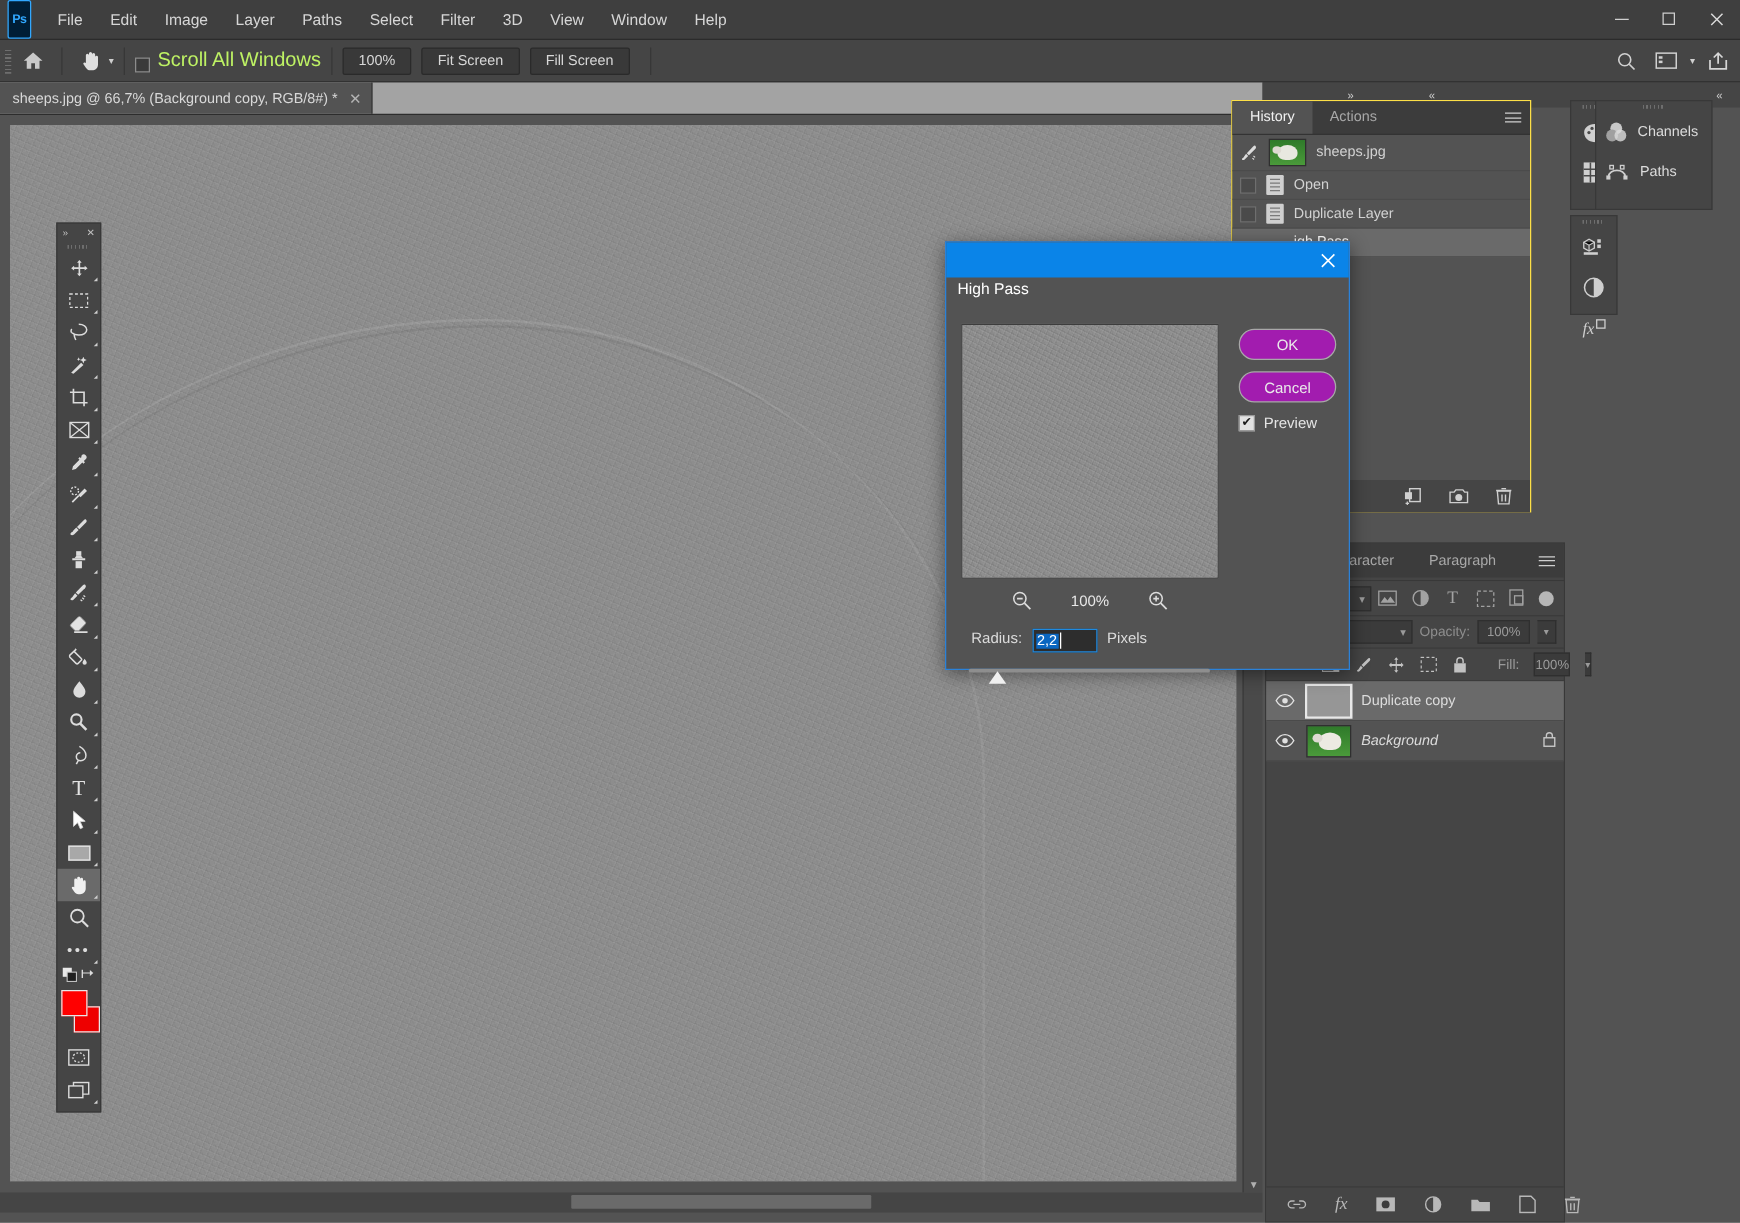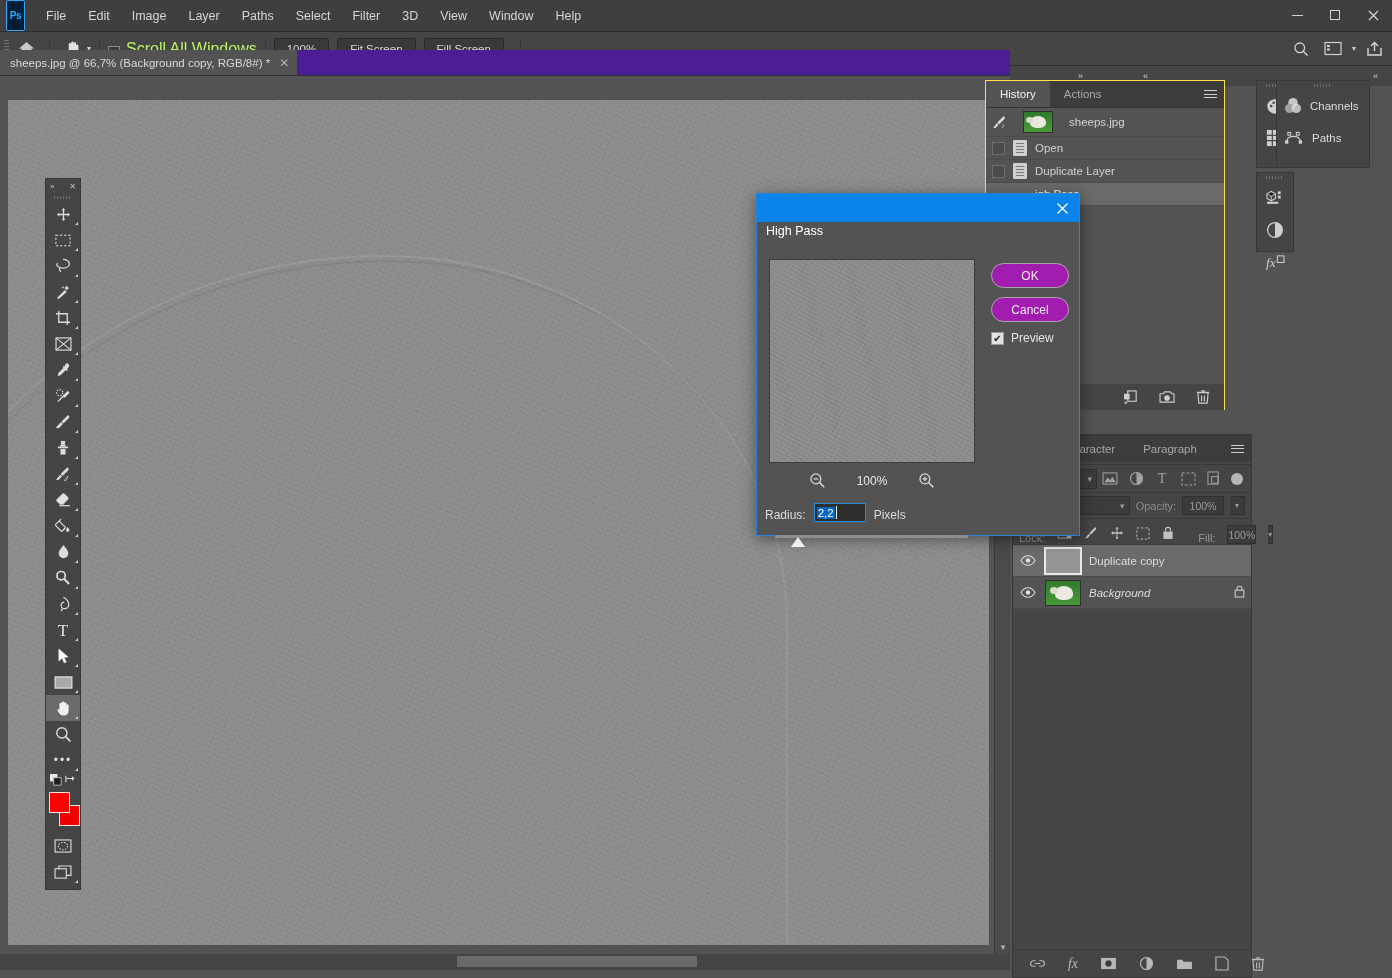--- a/index.html
+++ b/index.html
@@ -62,22 +62,22 @@
   .ob-btn {
     height: 22px; padding: 0 12px; background: #393939; border: 1px solid #2a2a2a;
     border-radius: 2px; color: #d8d8d8; font-size: 11.5px;
     display: flex; align-items: center; justify-content: center; margin-right: 8px;
   }
   .ob-right { position: absolute; right: 4px; display: flex; align-items: center; gap: 4px; }
   .ob-ricon { width: 28px; height: 26px; display: flex; align-items: center; justify-content: center; }
 
   
   .doctabbar {
-    position: absolute; left: 0; top: 50px; width: 1010px; height: 26px;
-    background: #4c1d95; border-bottom: 1px solid #2d2d2d;
+    position: absolute; left: 0; top: 66px; width: 1010px; height: 26px;
+    background: #a3a3a3; border-bottom: 1px solid #2d2d2d;
     display: flex; align-items: stretch;
   }
   .doctab {
     background: #535353; display: flex; align-items: center;
     padding: 0 8px 0 10px; gap: 9px; font-size: 11.5px; color: #d9d9d9;
     border-right: 1px solid #3a3a3a;
   }
   .doctab .x { color: #b4b4b4; font-size: 12px; }
 
   
@@ -176,21 +176,21 @@
   .ptabs { height: 27px; display: flex; align-items: stretch; background: #3c3c3c;
      border-bottom: 1px solid #333; }
   .ptab { padding: 0 14px; display: flex; align-items: center; font-size: 11.5px; color: #a8a8a8; }
   .ptab.active { background: #535353; color: #f0f0f0; }
   .pmenu { margin-left: auto; width: 28px; display: flex; align-items: center; justify-content: center; }
   .hamburger { width: 13px; }
   .hamburger span { display: block; height: 1px; background: #cfcfcf; margin: 2.5px 0; }
   .hist-list { position: relative; background: #535353; height: 276px; }
   .hist-row { height: 23px; display: flex; align-items: center; gap: 8px; padding-left: 6px;
      border-bottom: 1px solid #4b4b4b; font-size: 11.5px; color: #d2d2d2; }
-  .hist-row.snapshot { height: 29px; gap: 16px; }
+  .hist-row.snapshot { height: 29px; }
   .hist-row.selected { background: #6a6a6a; color: #fff; }
   .hist-thumb { width: 30px; height: 22px; border: 1px solid #2f2f2f;
      background: linear-gradient(#2f7a2a, #4a9a3a); position: relative; overflow: hidden; }
   .hist-thumb .sheep { position: absolute; left: 6px; top: 4px; width: 16px; height: 12px;
      background: #e8e8e0; border-radius: 50% 50% 40% 40%; }
   .hist-thumb .head { position: absolute; left: 2px; top: 5px; width: 7px; height: 6px;
      background: #dedad2; border-radius: 50%; }
   .hist-box { width: 13px; height: 13px; border: 1px solid #6e6e6e; background: #4a4a4a; }
   .hist-doc { width: 14px; height: 16px; background: #cfcfcf; position: relative; border-radius: 1px; }
   .hist-doc::after { content:""; position:absolute; left:3px; top:3px; right:3px; height:1px;
@@ -218,21 +218,21 @@
   .lf-toggle { width: 12px; height: 12px; border-radius: 50%; background: #b6b6b6; margin-left: 4px; }
   .lay-blend { height: 26px; display: flex; align-items: center; gap: 6px; padding: 0 6px;
      border-bottom: 1px solid #3b3b3b; font-size: 11px; color: #8e8e8e; }
   .blend-sel { flex: 1; height: 19px; background: #3b3b3b; border: 1px solid #2f2f2f;
      display: flex; align-items: center; justify-content: flex-end; padding-right: 4px;
      font-size: 9px; color: #9a9a9a; }
   .op-val { width: 42px; height: 19px; background: #3b3b3b; border: 1px solid #2f2f2f;
      font-size: 10.5px; color: #9a9a9a; display: flex; align-items: center; justify-content: center; }
   .op-caret { width: 15px; height: 19px; background: #3b3b3b; border: 1px solid #2f2f2f;
      border-left: none; font-size: 8px; color: #9a9a9a; display:flex; align-items:center; justify-content:center;}
-  .lay-lock { height: 26px; display: flex; align-items: flex-end; gap: 12px; padding: 0 6px;
+  .lay-lock { height: 26px; display: flex; align-items: center; gap: 12px; padding: 0 6px;
      border-bottom: 1px solid #3b3b3b; font-size: 11px; color: #9a9a9a; }
   .ll-icon { width: 24px; height: 22px; display: flex; align-items: center; justify-content: center;
      color: #c2c2c2; }
   .layers-list { background: #535353; }
   .layer-row { height: 32px; display: flex; align-items: center; gap: 8px; padding: 0 6px;
      border-bottom: 1px solid #4a4a4a; font-size: 11.5px; color: #dcdcdc; }
   .layer-row.selected { background: #6a6a6a; }
   .eye { width: 18px; display: flex; align-items: center; justify-content: center; }
   .lay-thumb { width: 36px; height: 26px; border: 1px solid #2f2f2f; background: #969696; position: relative; }
   .lay-thumb.sel { outline: 2px solid #e8e8e8; outline-offset: -1px; }
@@ -302,21 +302,21 @@
   .dlg-preview-chk {
     position: absolute; left: 234px; top: 109px; display: flex; align-items: center; gap: 7px;
     font-size: 12px; color: #e4e4e4;
   }
   .chk-on { width: 13px; height: 13px; background: #e2e2e2; border: 1px solid #9a9a9a;
      color: #1b1b1b; font-size: 10px; display: flex; align-items: center; justify-content: center; }
   .zoom-row { position: absolute; left: 12px; top: 250px; width: 206px;
      display: flex; align-items: center; justify-content: space-between; padding: 0 40px; }
   .zoom-ic { color: #dcdcdc; display: flex; align-items: center; }
   .zoom-lvl { font-size: 12px; color: #e8e8e8; }
-  .radius-row { position: absolute; left: 8px; top: 281px; display: flex; align-items: flex-end; gap: 8px;
+  .radius-row { position: absolute; left: 20px; top: 281px; display: flex; align-items: flex-start; gap: 8px;
      font-size: 12px; color: #dcdcdc; }
   .radius-field { width: 52px; height: 19px; background: #2d2d2d; border: 1px solid #1f8ae0;
      display: flex; align-items: center; padding-left: 2px; }
   .radius-val { background: #0a66c0; color: #fff; font-size: 11.5px; padding: 0 1px; }
   .radius-caret { width: 1px; height: 13px; background: #fff; margin-left: 1px; }
   .slider-track { position: absolute; left: 18px; top: 313px; width: 193px; height: 3px;
      background: #8e8e8e; border-radius: 2px; }
   .slider-thumb { position: absolute; left: 34px; top: 315px; width: 0; height: 0;
      border-left: 7px solid transparent; border-right: 7px solid transparent;
      border-bottom: 10px solid #f0f0f0; }

